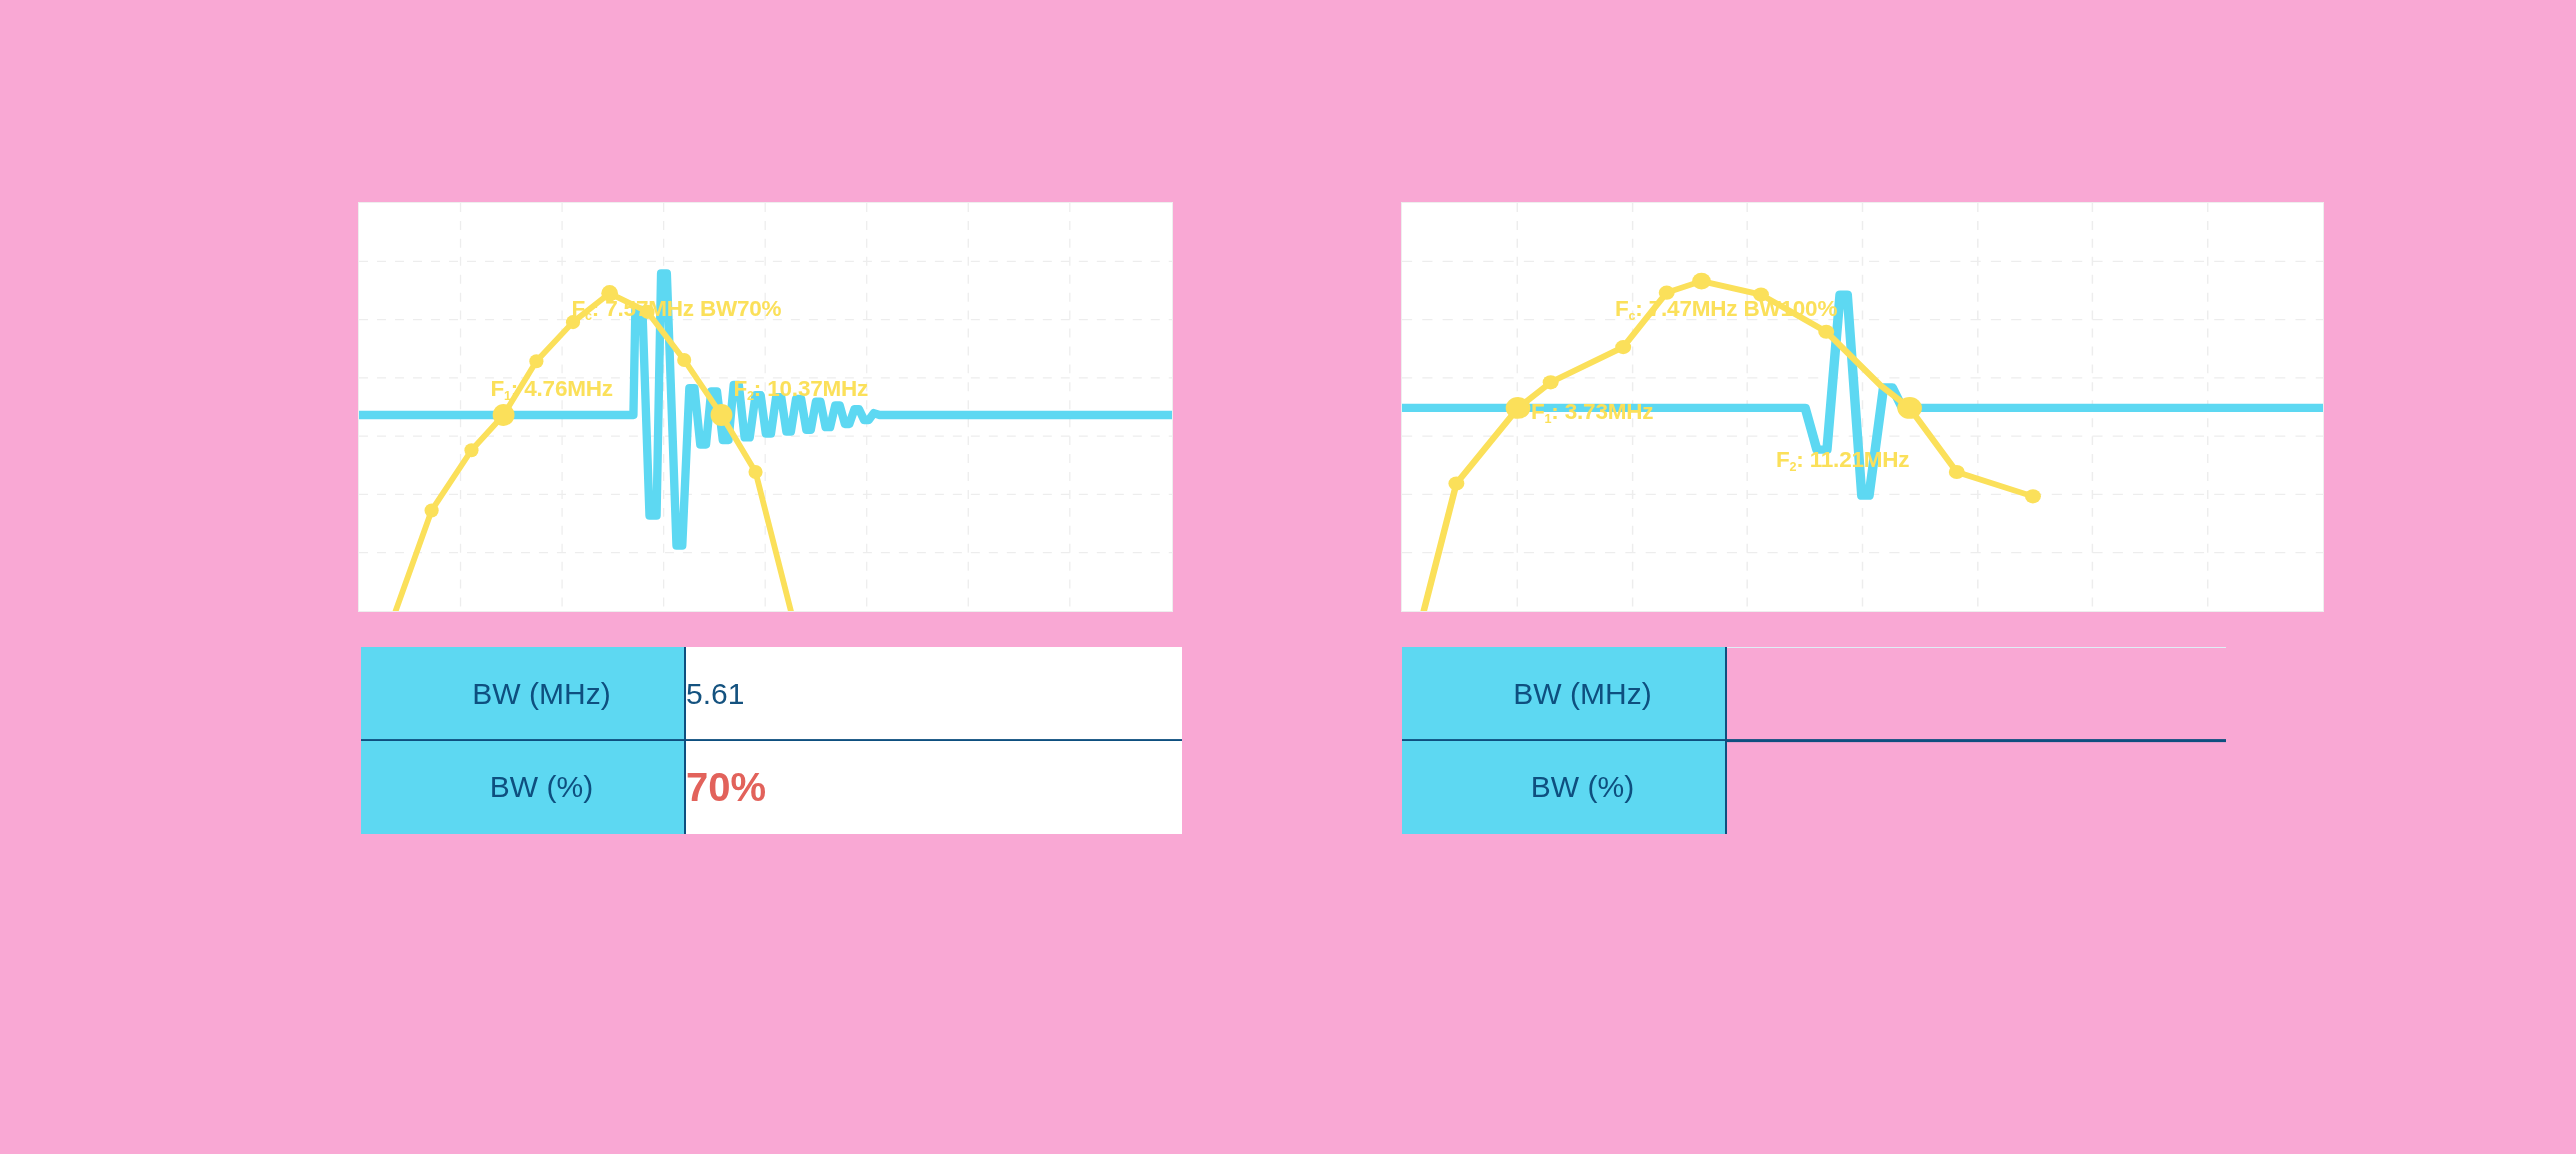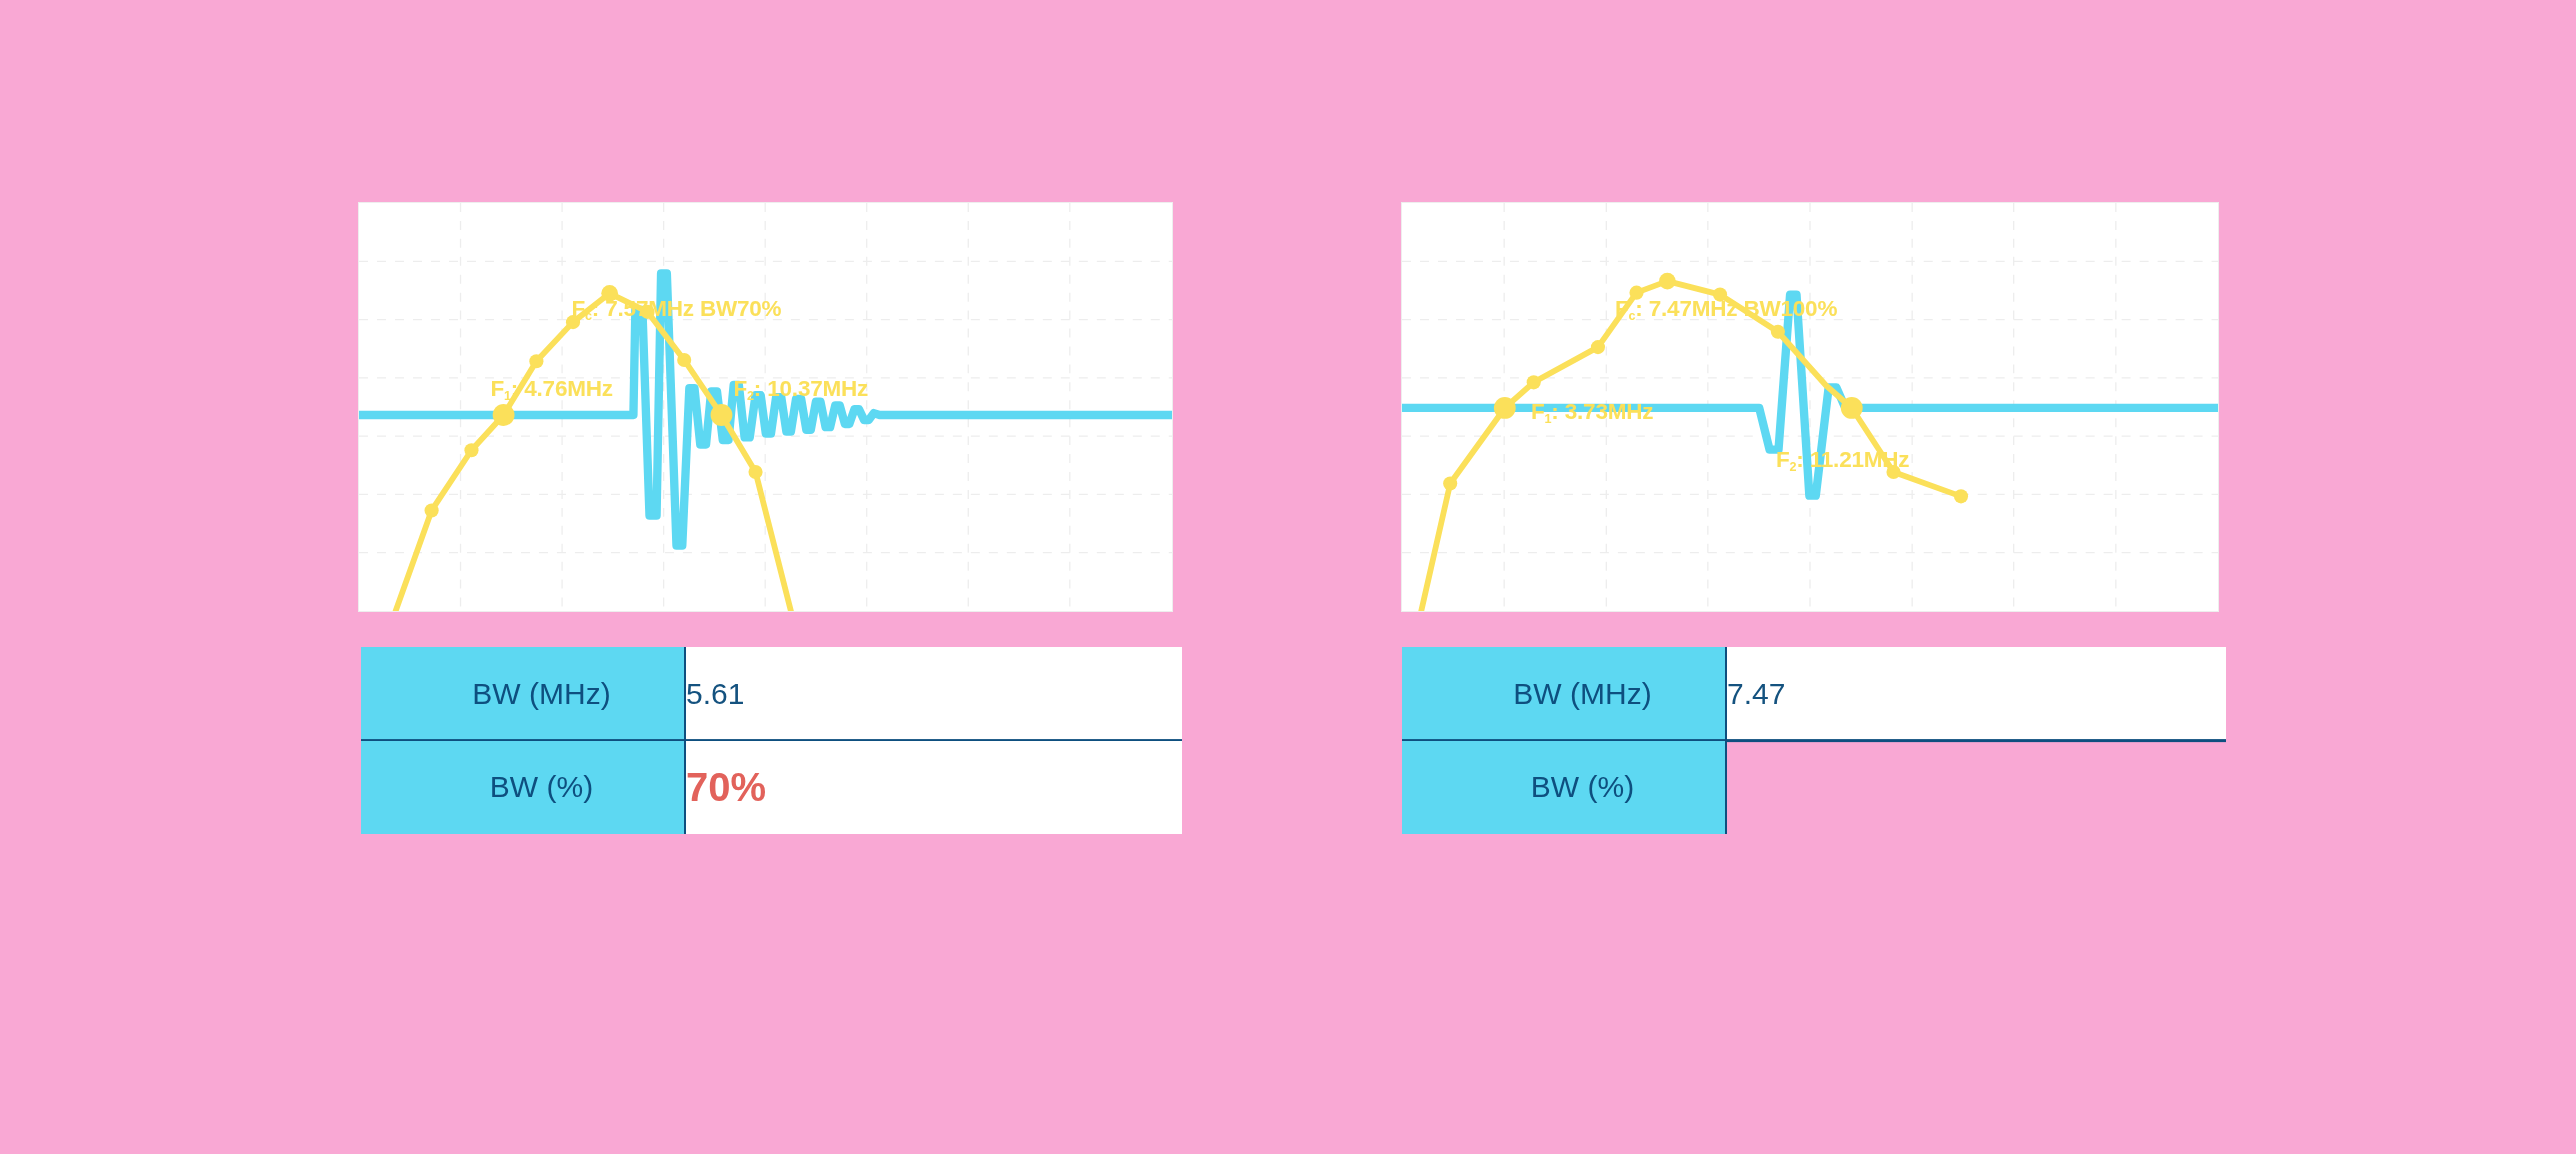--- a/index.html
+++ b/index.html
@@ -36,21 +36,21 @@
     top: 202px;
     width: 815px;
     height: 410px;
     background: #ffffff;
     border: 1.9px solid #eeeeee;
     box-sizing: border-box;
     overflow: hidden;
   }
   .panel.right .chart-frame {
     left: 13px;
-    width: 818px;
+    width: 923px;
   }
 
   .grid-svg, .plot-svg {
     position: absolute;
     left: 0;
     top: 0;
     width: 100%;
     height: 100%;
     display: block;
   }
@@ -326,23 +326,20 @@
 
       <div class="annot f2"><span>F</span><sub>2</sub><span>: 11.21MHz</span></div>
     </div>
 
     <div class="result-table">
       <div class="tbl">
         <div class="tbl-topline"></div>
 
         <div class="tbl-row r0">
           <div class="tbl-head">BW (MHz)</div>
-          <div class="tbl-cell">
-            <span class="val-num">7.47</span>
-          </div>
         </div>
 
         <div class="tbl-divider"></div>
 
         <div class="tbl-row r1">
           <div class="tbl-head">BW (%)</div>
         </div>
       </div>
     </div>
   </div>

